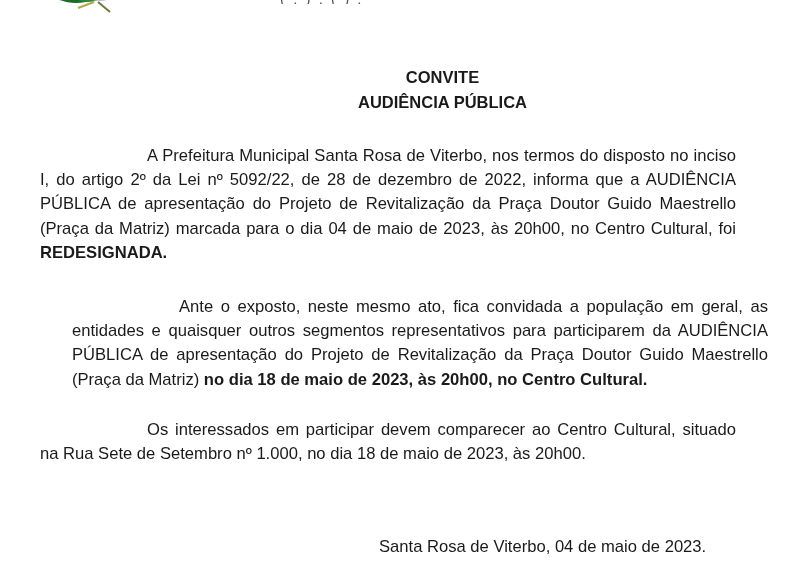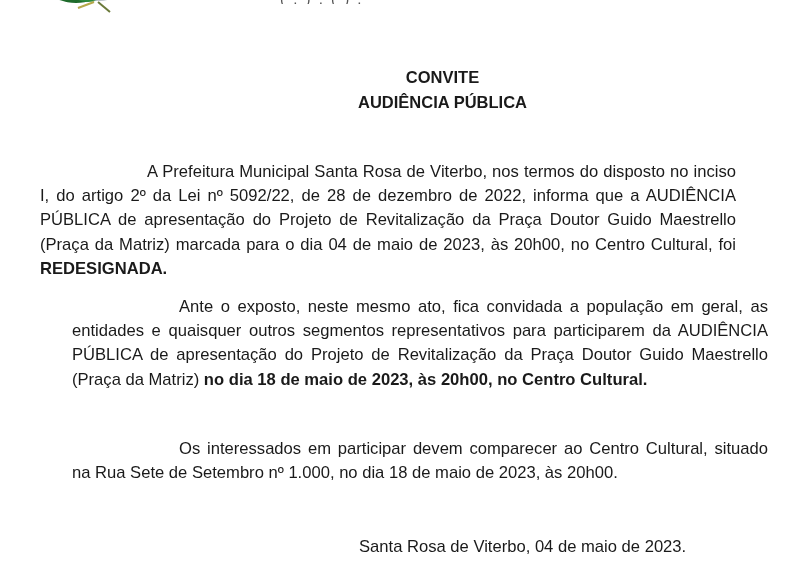--- a/index.html
+++ b/index.html
@@ -48,26 +48,26 @@
       position: absolute;
       left: 40px;
       width: 696px;
       font-size: 16.6px;
       line-height: 24.2px;
       text-align: justify;
       text-indent: 107px;
       margin: 0;
     }
     .para b { font-weight: bold; }
-    #p1 { top: 160px; }
+    #p1 { top: 144px; }
     #p2 { top: 295px; margin-left: 32px; }
-    #p3 { top: 437px; margin-left: 32px; }
+    #p3 { top: 418px; }
     .signature {
       position: absolute;
-      left: 359px;
+      left: 379px;
       top: 535px;
       font-size: 16.6px;
       line-height: 24px;
       white-space: nowrap;
     }
   </style>
 </head>
 <body>
 
 <div class="logo">

